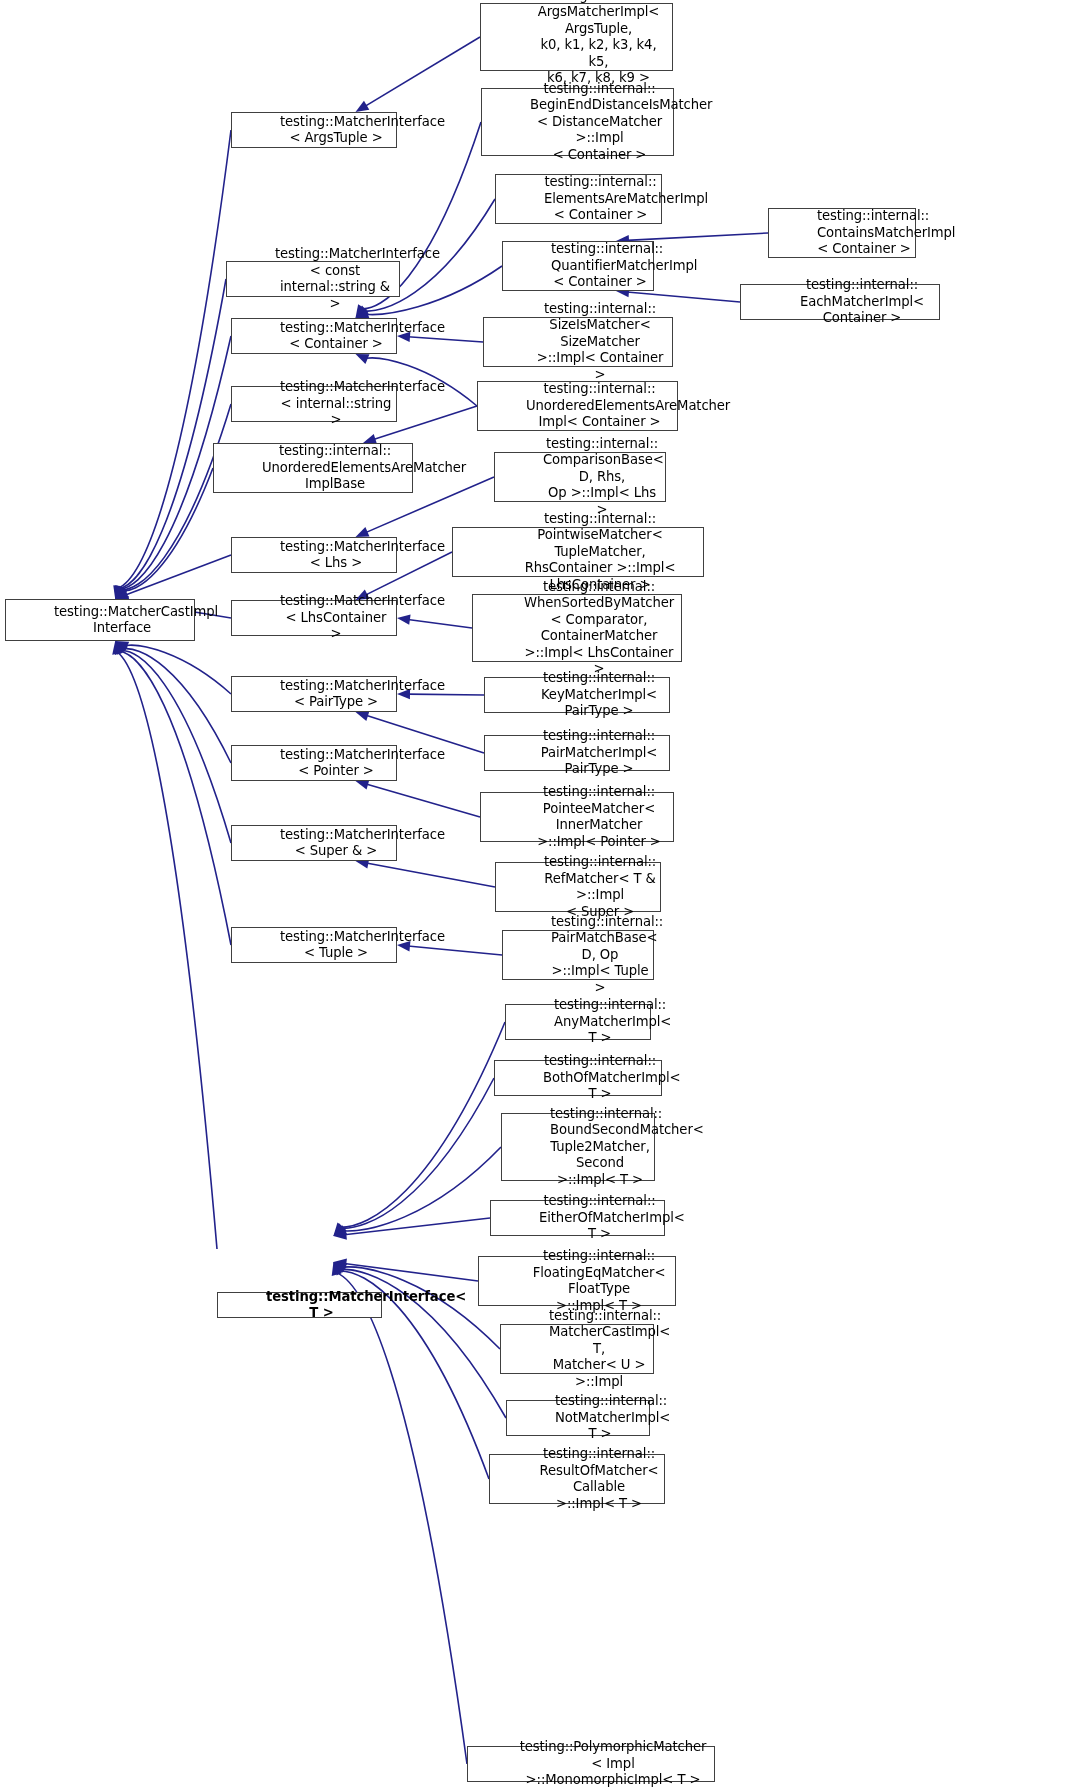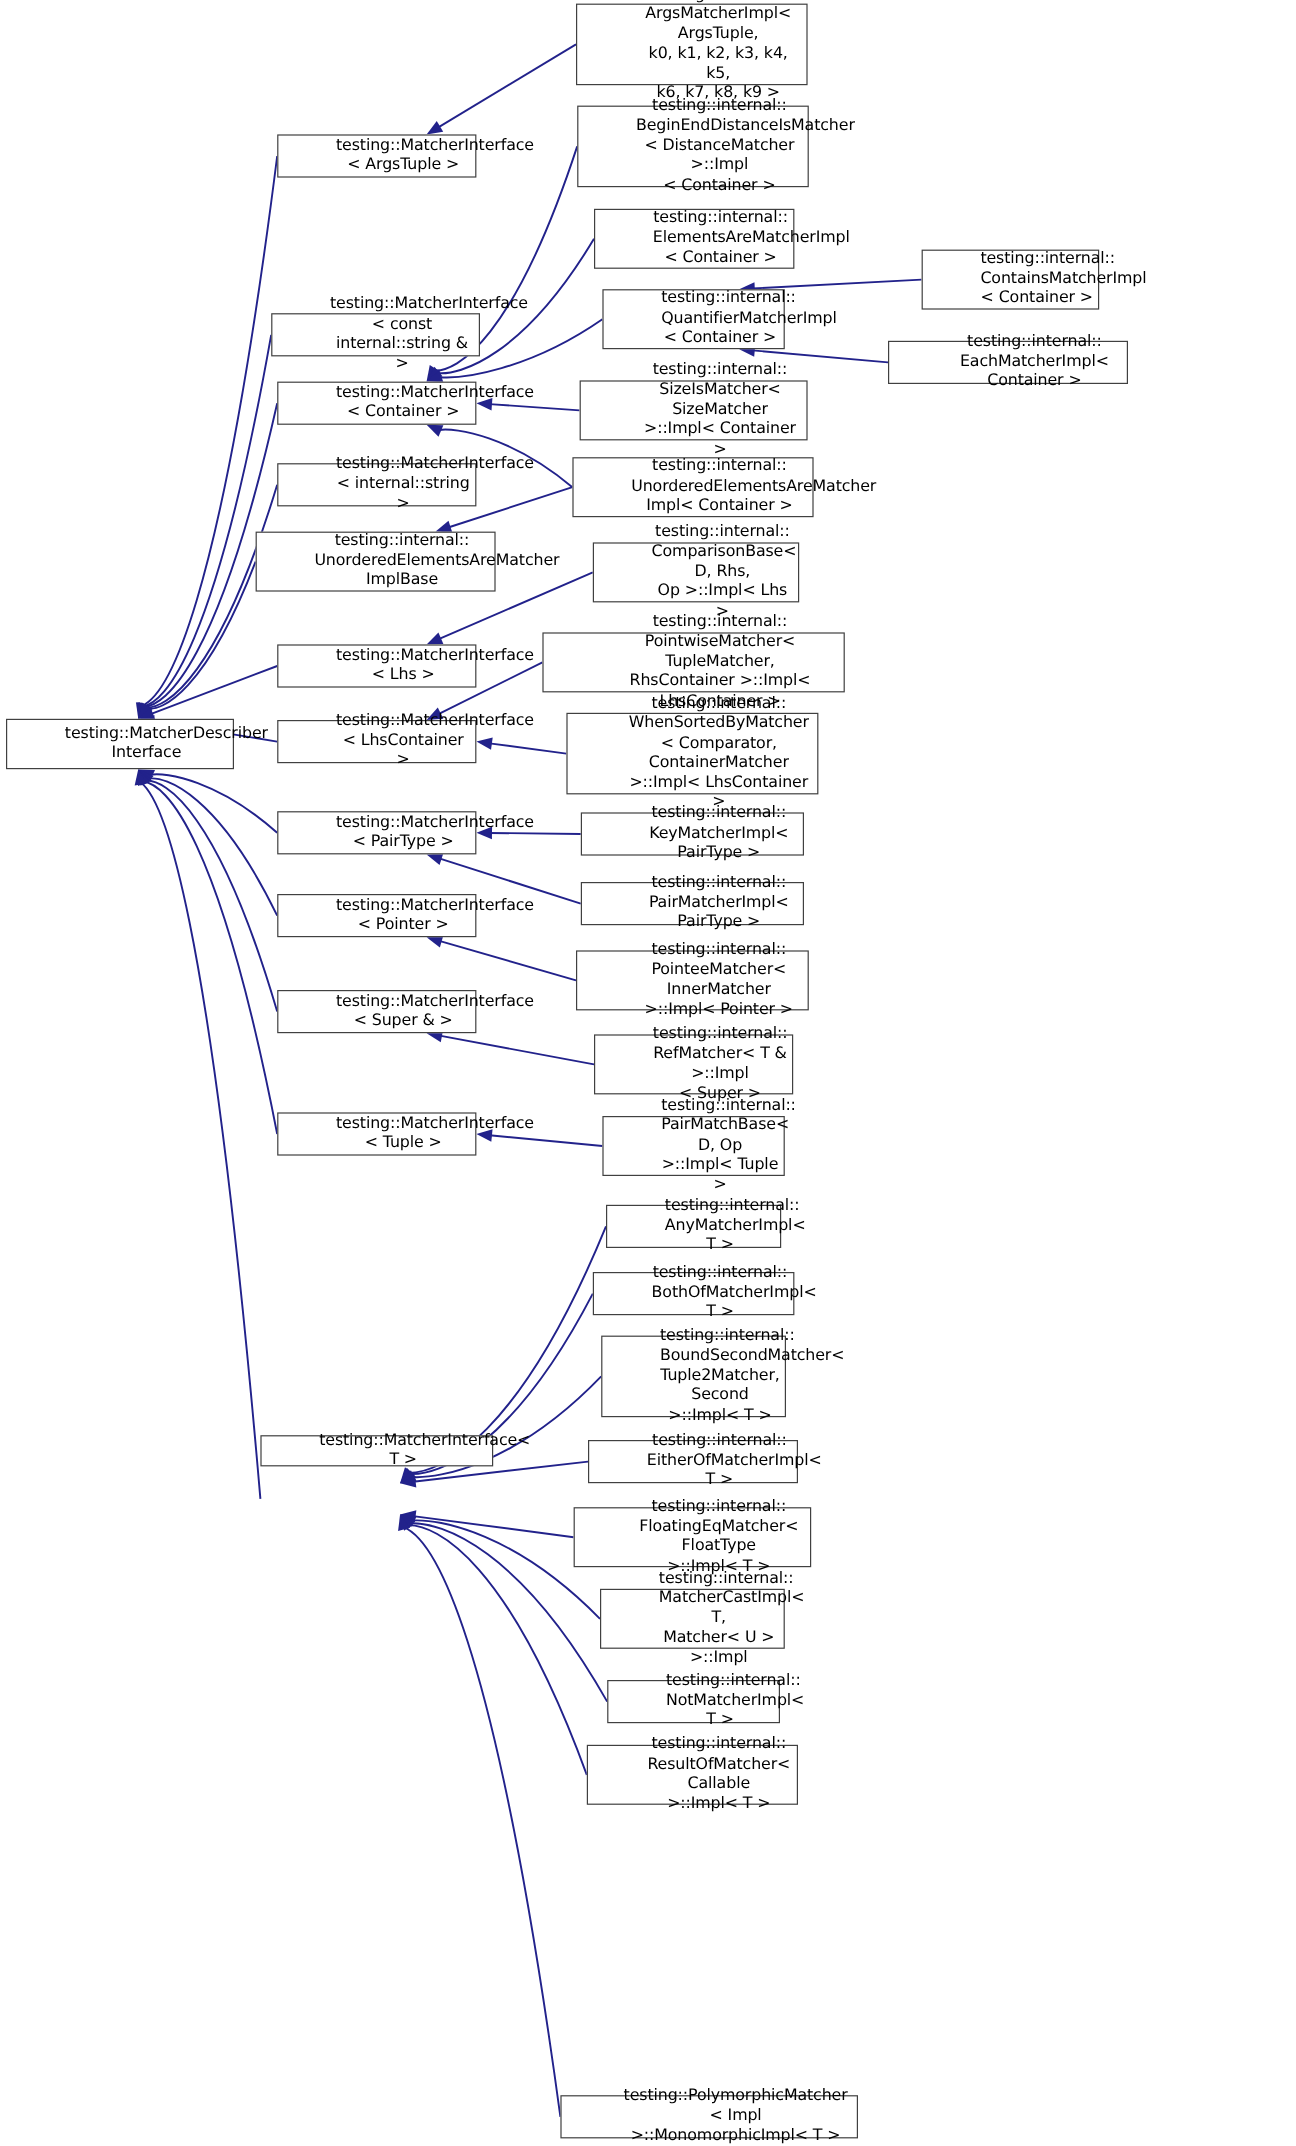--- a/index.html
+++ b/index.html
@@ -202,21 +202,21 @@
       <g>
         <path d="M489,1479 C423.648,1301.06 364.52,1270.68 339.80997619247785,1270.9393626848823" fill="none" stroke="#22228b" stroke-width="1.6"></path>
         <polygon points="333.4,1262 336.74954586734765,1275.5948719185778 345.2013069512364,1269.534530791144" fill="#22228b"></polygon>
       </g>
       <g>
         <path d="M467,1764 C410.888,1352.3600000000001 360.12,1282.08 336.22901695441675,1272.6299888556678" fill="none" stroke="#22228b" stroke-width="1.6"></path>
         <polygon points="333.4,1262 331.7182980325405,1275.9000675715138 341.7684693142628,1273.2253606327922" fill="#22228b"></polygon>
       </g>
     </svg>
   <div id="node-layer">
-      <div class="node" style="left: 5px; top: 599px; width: 190px; height: 42px;"><span class="node-label">testing::MatcherDescriber
+      <div class="node" style="left: 5px; top: 599px; width: 190px; height: 42px;"><span class="node-label">testing::MatcherCastImpl
 Interface</span></div>
       <div class="node" style="left: 231px; top: 112px; width: 166px; height: 36px;"><span class="node-label">testing::MatcherInterface
 &lt; ArgsTuple &gt;</span></div>
       <div class="node" style="left: 226px; top: 261px; width: 174px; height: 36px;"><span class="node-label">testing::MatcherInterface
 &lt; const internal::string &amp; &gt;</span></div>
       <div class="node" style="left: 231px; top: 318px; width: 166px; height: 36px;"><span class="node-label">testing::MatcherInterface
 &lt; Container &gt;</span></div>
       <div class="node" style="left: 231px; top: 386px; width: 166px; height: 36px;"><span class="node-label">testing::MatcherInterface
 &lt; internal::string &gt;</span></div>
       <div class="node" style="left: 213px; top: 443px; width: 200px; height: 50px;"><span class="node-label">testing::internal::
@@ -227,21 +227,21 @@
       <div class="node" style="left: 231px; top: 600px; width: 166px; height: 36px;"><span class="node-label">testing::MatcherInterface
 &lt; LhsContainer &gt;</span></div>
       <div class="node" style="left: 231px; top: 676px; width: 166px; height: 36px;"><span class="node-label">testing::MatcherInterface
 &lt; PairType &gt;</span></div>
       <div class="node" style="left: 231px; top: 745px; width: 166px; height: 36px;"><span class="node-label">testing::MatcherInterface
 &lt; Pointer &gt;</span></div>
       <div class="node" style="left: 231px; top: 825px; width: 166px; height: 36px;"><span class="node-label">testing::MatcherInterface
 &lt; Super &amp; &gt;</span></div>
       <div class="node" style="left: 231px; top: 927px; width: 166px; height: 36px;"><span class="node-label">testing::MatcherInterface
 &lt; Tuple &gt;</span></div>
-      <div class="node" style="left: 217px; top: 1196px; width: 194px; height: 26px;"><span class="node-label">testing::MatcherInterface&lt; T &gt;</span></div>
+      <div class="node" style="left: 217px; top: 1292px; width: 165px; height: 26px; font-weight: bold;"><span class="node-label">testing::MatcherInterface&lt; T &gt;</span></div>
       <div class="node" style="left: 480px; top: 3px; width: 193px; height: 68px;"><span class="node-label">testing::internal::
 ArgsMatcherImpl&lt; ArgsTuple,
 k0, k1, k2, k3, k4, k5,
 k6, k7, k8, k9 &gt;</span></div>
       <div class="node" style="left: 481px; top: 88px; width: 193px; height: 68px;"><span class="node-label">testing::internal::
 BeginEndDistanceIsMatcher
 &lt; DistanceMatcher &gt;::Impl
 &lt; Container &gt;</span></div>
       <div class="node" style="left: 495px; top: 174px; width: 167px; height: 50px;"><span class="node-label">testing::internal::
 ElementsAreMatcherImpl

